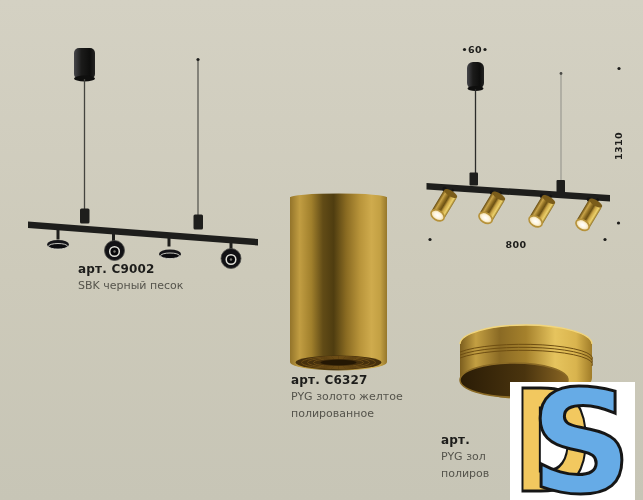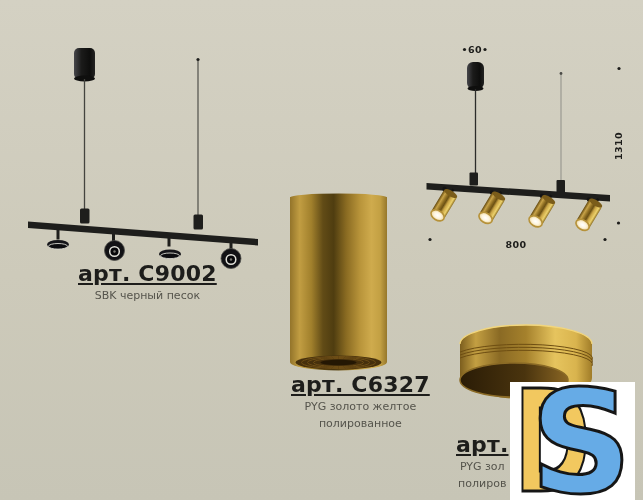--- a/index.html
+++ b/index.html
@@ -5,23 +5,23 @@
   html,body{margin:0;padding:0;}
   body{font-family:"DejaVu Sans", sans-serif;}
   .canvas{
     position:relative;width:643px;height:500px;overflow:hidden;
     background:linear-gradient(180deg,#d4d1c3 0%,#cdcaba 55%,#c7c5b6 100%);
   }
   .fig{position:absolute;margin:12px;padding:0;}
   svg text{font-family:"DejaVu Sans", sans-serif;}
   .dim-text{font-size:9.5px;font-weight:bold;fill:#1d1d1b;letter-spacing:.4px;}
   .label{position:absolute;z-index:2;}
-  .label .art{font-size:22px;font-weight:bold;color:#1d1d1b;letter-spacing:.2px;line-height:1;text-decoration:underline;}
-  .label .finish{font-size:11px;color:#55544c;line-height:1.25;margin-top:4px;text-align:center;}
-  .label .finish2{font-size:11px;color:#55544c;line-height:1.25;margin-top:3px;text-align:center;}
+  .label .art{font-size:12px;font-weight:bold;color:#1d1d1b;letter-spacing:.2px;line-height:1;}
+  .label .finish{font-size:11px;color:#55544c;line-height:1.25;margin-top:4px;}
+  .label .finish2{font-size:11px;color:#55544c;line-height:1.25;margin-top:3px;}
   .ds-logo{
     position:absolute;left:510px;top:382px;width:125px;height:118px;
     background:#ffffff;z-index:5;
   }
 </style>
 </head>
 <body>
 
 <div class="canvas">
 
@@ -228,21 +228,21 @@
         <path d="M12,41 A70,14 0 0 1 144,49" fill="none" stroke="#6e4e12" stroke-width="1"></path>
         <path d="M12,44 A70,14 0 0 1 144,52" fill="none" stroke="#6e4e12" stroke-width="1"></path>
       </g>
       <g>
         <ellipse cx="66" cy="66" rx="54" ry="17" fill="url(#ringInner)"></ellipse>
         <ellipse cx="66" cy="66" rx="54" ry="17" fill="none" stroke="#8a6a26" stroke-width="1.5"></ellipse>
       </g>
     </svg>
   </figure>
 
-  <div class="label" style="left:456px;top:434px;z-index:2;">
+  <div class="label" style="left:441px;top:434px;z-index:2;">
     <div class="art">арт.</div>
     <div class="finish">PYG зол</div>
     <div class="finish2">полиров</div>
   </div>
 
   <div class="ds-logo">
     <svg width="125" height="118" viewBox="0 0 125 118">
       <g transform="translate(4,0) scale(0.66,1)">
         <text x="0" y="109" font-size="140" font-weight="bold" stroke="#161616" stroke-width="3" fill="#f2c85f">D</text>
       </g>

